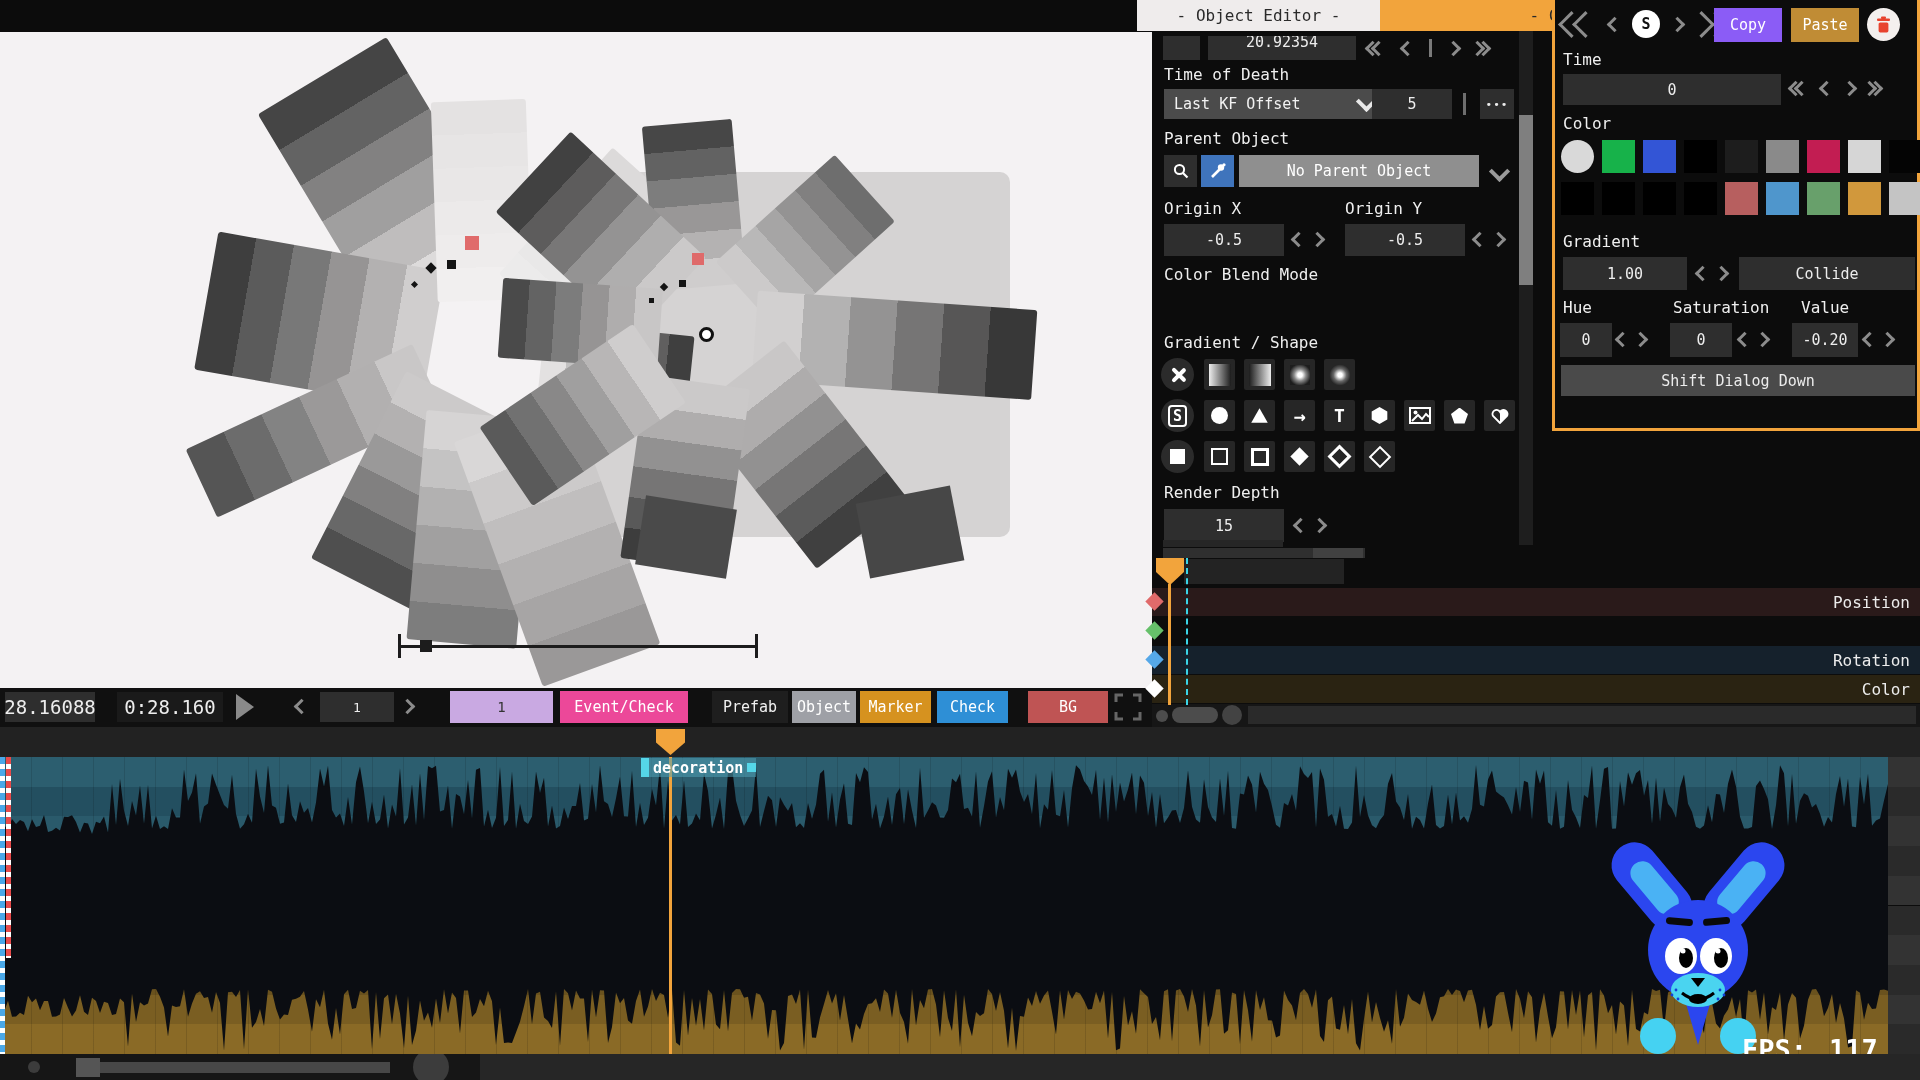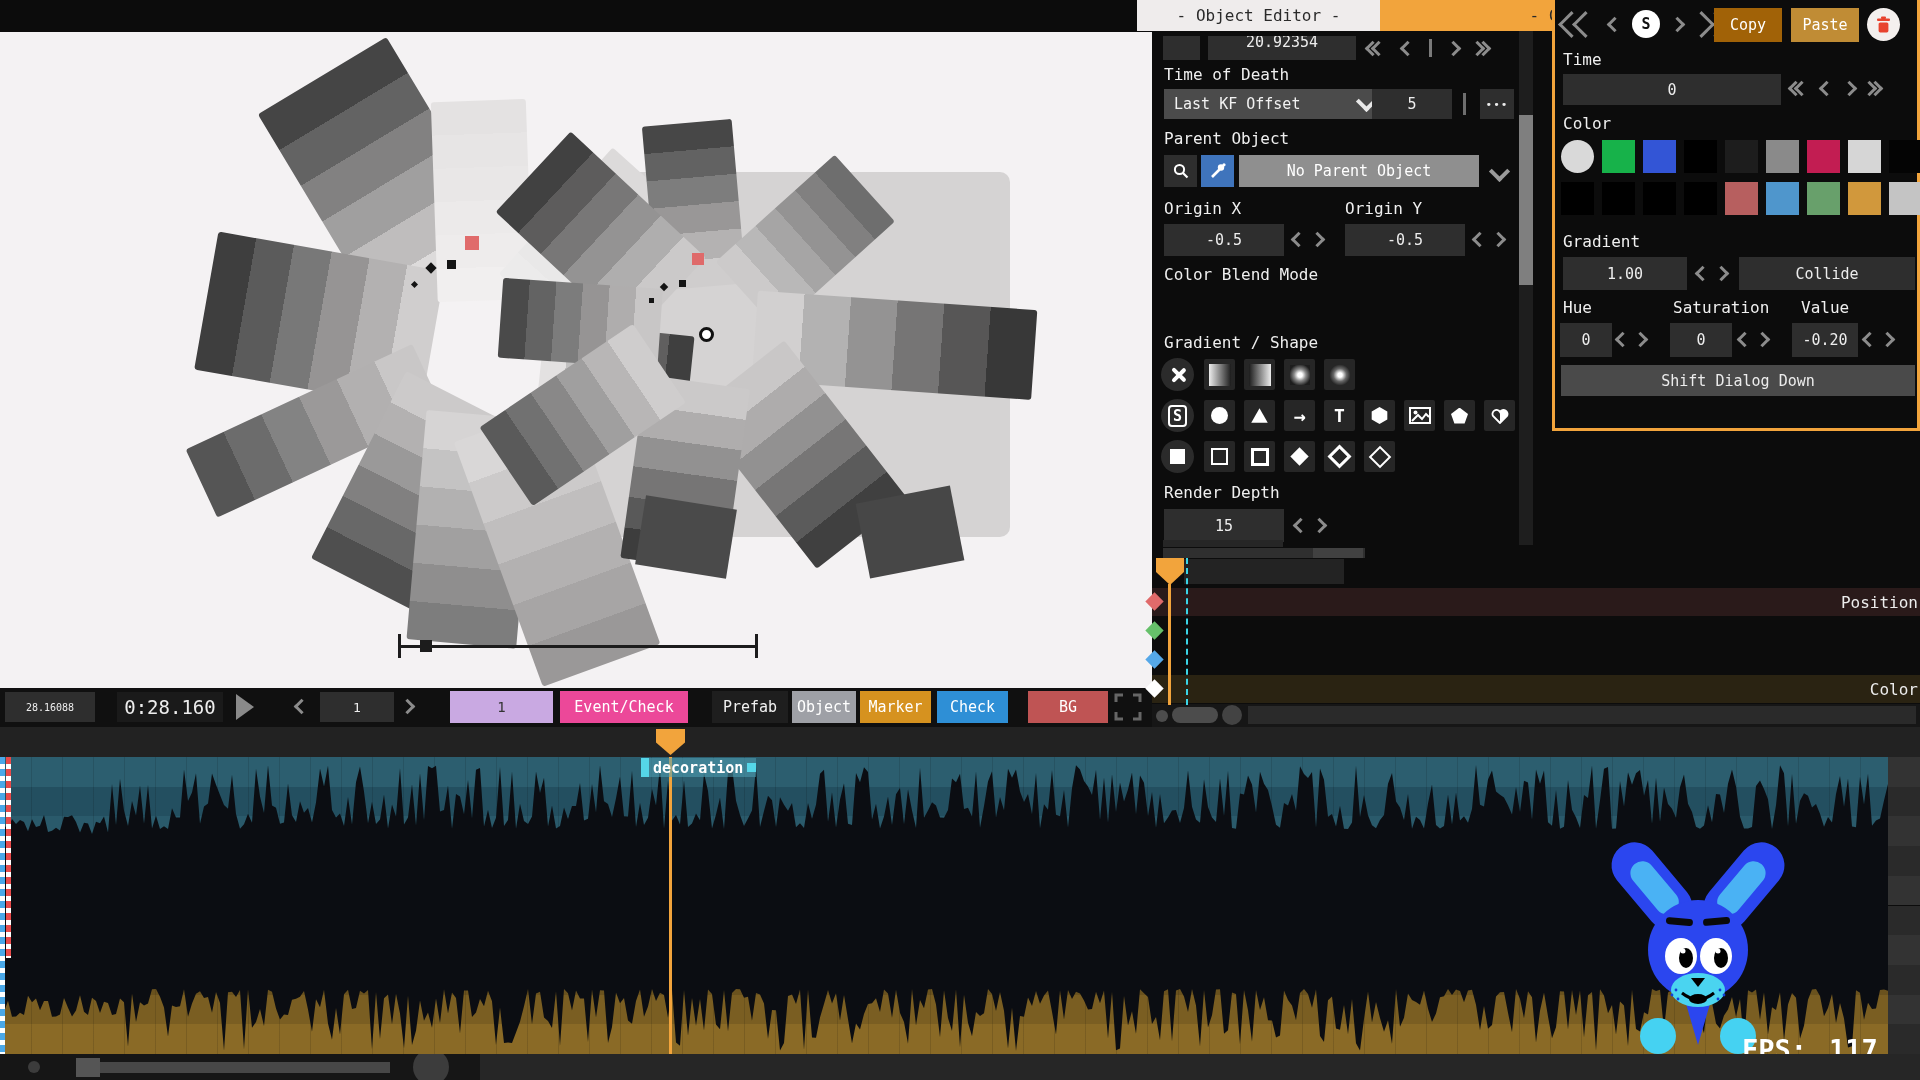--- a/index.html
+++ b/index.html
@@ -29,21 +29,21 @@
   .i-hex{width:17px;height:17px;background:#fff;clip-path:polygon(50% 0,96% 26%,96% 74%,50% 100%,4% 74%,4% 26%)}
   .i-pent{width:17px;height:16px;background:#fff;clip-path:polygon(50% 0,100% 40%,80% 100%,20% 100%,0 40%)}
   .i-sq-f{width:15px;height:15px;background:#fff}
   .i-sq-o2{width:13px;height:13px;border:2.5px solid #fff}
   .i-sq-o3{width:12px;height:12px;border:3.5px solid #fff}
   .i-d-f{width:13px;height:13px;background:#fff;transform:rotate(45deg)}
   .i-d-o3{width:11px;height:11px;border:3.5px solid #fff;transform:rotate(45deg)}
   .i-d-o2{width:12px;height:12px;border:2.5px solid #fff;transform:rotate(45deg)}
   .glyph{color:#fff;font-weight:bold}
   .ray{position:absolute;transform-origin:0 50%;border-radius:3px}
-  .track-row{position:absolute;left:1152px;width:768px;height:28px;display:flex;align-items:center;justify-content:flex-end;padding-right:2px;box-sizing:border-box;font-size:16px}
+  .track-row{position:absolute;left:1152px;width:768px;height:28px;display:flex;align-items:center;justify-content:flex-end;padding-right:10px;box-sizing:border-box;font-size:16px}
   .kf-diamond{position:absolute;width:13px;height:13px;transform:rotate(45deg);z-index:6}
   .swatch{width:33px;height:33px}
   .swatch.sel{border-radius:50%}
   .stripe{position:absolute;left:0;width:100%}
   .wave-cols::after{content:"";position:absolute;inset:0;background:repeating-linear-gradient(90deg,rgba(0,0,0,.12) 0 1px,rgba(0,0,0,0) 1px 31px)}
   .menu-item{font-size:17px;color:#e6e6e6}
   .pent-down{clip-path:polygon(0 0,100% 0,100% 52%,50% 100%,0 52%)}
 </style>
 </head>
 <body>
@@ -258,21 +258,21 @@
           <i class="chev l" style="padding:3px;width:10px;height:10px"></i>
         </span>
       <i class="chev l"></i>
       <span class="flex" style="width:28px;height:28px;border-radius:50%;background:#fff;color:#111;justify-content:center;font-weight:bold;font-size:15px">S</span>
       <i class="chev r"></i>
       <span class="dbl">
           <i class="chev r" style="padding:3px;width:10px;height:10px"></i>
           <i class="chev r" style="padding:3px;width:10px;height:10px"></i>
         </span>
     </div>
-    <div class="btn abs" style="left:159px;top:8px;width:68px;height:34px;background:#a16207;color:#fff">Copy</div>
+    <div class="btn abs" style="left:159px;top:8px;width:68px;height:34px;background:#8b5cf6;color:#fff">Copy</div>
     <div class="btn abs" style="left:236px;top:8px;width:68px;height:34px;background:#c08c35;color:#fff">Paste</div>
     <div class="abs flex" style="left:312px;top:8px;width:33px;height:33px;border-radius:50%;background:#f4f0ee;justify-content:center">
       <svg width="15" height="17" viewBox="0 0 15 17">
           <rect x="1" y="2.5" width="13" height="2.6" rx="1" fill="#e8432e"></rect>
           <rect x="5" y="0.5" width="5" height="2.4" rx="1" fill="#e8432e"></rect>
           <rect x="2.6" y="6.4" width="9.8" height="10" rx="1.6" fill="#e8432e"></rect>
         </svg>
     </div>
 
     <div class="lbl abs" style="left:8px;top:50px">Time</div>
@@ -349,37 +349,40 @@
     <div class="abs" style="left:150px;top:0;width:50px;height:10px;background:#414141"></div>
   </div>
   <div class="abs" style="left:1184px;top:559px;width:160px;height:25px;background:#232323"></div>
   <div class="abs pent-down" style="left:1156px;top:558px;width:28px;height:27px;background:#f2a43c;z-index:7"></div>
   <div class="abs" style="left:1168px;top:584px;width:3px;height:121px;background:#f2a43c;z-index:6"></div>
   <div class="abs" style="left:1186px;top:558px;width:0;height:147px;border-left:2px dashed #3ad6e8;z-index:5"></div>
 
   <div class="track-row" style="top: 588px; background: rgb(42, 26, 26);">
       <span>Position</span>
     </div>
+  <div class="track-row" style="top: 646px; background: rgb(21, 33, 44);">
+      <span>Rotation</span>
+    </div>
   <div class="track-row" style="top: 675px; background: rgb(42, 35, 18);">
       <span>Color</span>
     </div>
   <span class="kf-diamond" style="left: 1148px; top: 595px; background: rgb(224, 106, 106);"></span>
   <span class="kf-diamond" style="left: 1148px; top: 624px; background: rgb(102, 192, 106);"></span>
   <span class="kf-diamond" style="left: 1148px; top: 653px; background: rgb(85, 168, 232);"></span>
   <span class="kf-diamond" style="left: 1148px; top: 682px; background: rgb(255, 255, 255);"></span>
 
   <div class="abs" style="left:1152px;top:704px;width:768px;height:23px;background:#161616">
     <div class="abs" style="left:4px;top:6px;width:12px;height:12px;border-radius:50%;background:#4c4c4c"></div>
     <div class="abs" style="left:20px;top:3px;width:46px;height:16px;border-radius:8px;background:#4c4c4c"></div>
     <div class="abs" style="left:70px;top:1px;width:20px;height:20px;border-radius:50%;background:#434343"></div>
     <div class="abs" style="left:96px;top:2px;width:668px;height:18px;background:#2a2a2a"></div>
   </div>
 
   <div class="abs" style="left:0;top:688px;width:1152px;height:39px;background:#101010">
-    <div class="fld abs" style="left:5px;top:4px;width:90px;height:30px;font-size:10px">28.16088</div>
+    <div class="fld abs" style="left:5px;top:4px;width:90px;height:30px;font-size:19px">28.16088</div>
     <div class="fld abs" style="left:117px;top:4px;width:106px;height:30px;background:#1a1a1a;font-size:19px">0:28.160</div>
     <div class="abs" style="left:236px;top:6px;width:0;height:0;border-left:18px solid #8a8a8a;border-top:13px solid transparent;border-bottom:13px solid transparent"></div>
     <i class="chev l abs" style="left:296px;top:13px"></i>
     <div class="fld abs" style="left:320px;top:4px;width:74px;height:30px;font-size:13px">1</div>
     <i class="chev r abs" style="left:402px;top:13px"></i>
     <div class="btn abs" style="left:450px;top:3px;width:103px;height:32px;background:#c9a9e2;color:#333;font-size:14px">1</div>
     <div class="btn abs" style="left:560px;top:3px;width:128px;height:32px;background:#ec4899;color:#fff">Event/Check</div>
     <div class="btn abs" style="left:712px;top:3px;width:76px;height:32px;background:#1e1e1e;color:#f0f0f0">Prefab</div>
     <div class="btn abs" style="left:792px;top:3px;width:64px;height:32px;background:#9ea0a6;color:#fff">Object</div>
     <div class="btn abs" style="left:860px;top:3px;width:71px;height:32px;background:#d6921f;color:#fff">Marker</div>

